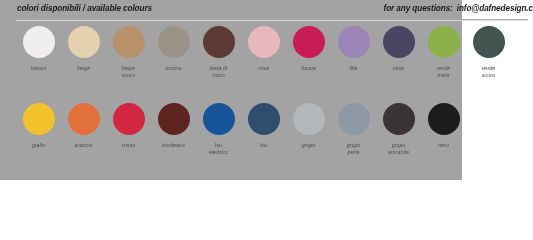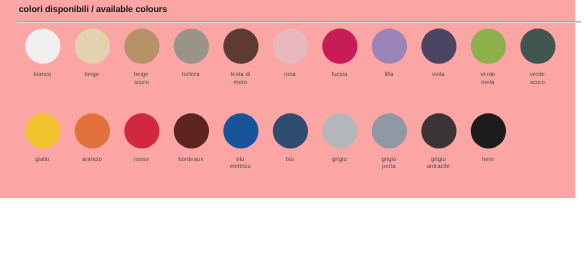--- a/index.html
+++ b/index.html
@@ -8,24 +8,25 @@
   }
   body {
     width: 533px;
     height: 180px;
     background: #ffffff;
     font-family: "Liberation Sans", sans-serif;
     overflow: hidden;
   }
   .page {
     position: relative;
-    width: 523px;
+    width: 462px;
     height: 180px;
-    background: #fca5a5;
+    background: #a3a3a3;
     box-sizing: border-box;
+    font-style: italic;
   }
 
   
   .header {
     position: absolute;
     left: 0;
     top: 0;
     width: 533px;
     height: 22px;
     display: flex;
@@ -107,20 +108,24 @@
     width: 44px;
   }
 </style>
 </head>
 <body>
 
 <div class="page">
 
   <div class="header">
     <div class="header-left">colori disponibili / available colours</div>
+    <div class="header-right">
+      <span>for any questions:</span>
+      <span>info@dafnedesign.c</span>
+    </div>
   </div>
 
   <div class="rule"></div>
   <div class="rule-shadow"></div>
 
   <div class="grid" id="swatch-grid">
       <div class="row">
         <div class="swatch-cell" style="left: 16px;">
           <div class="swatch" style="background: rgb(240, 239, 237);"></div>
           <div class="swatch-label">bianco</div>

